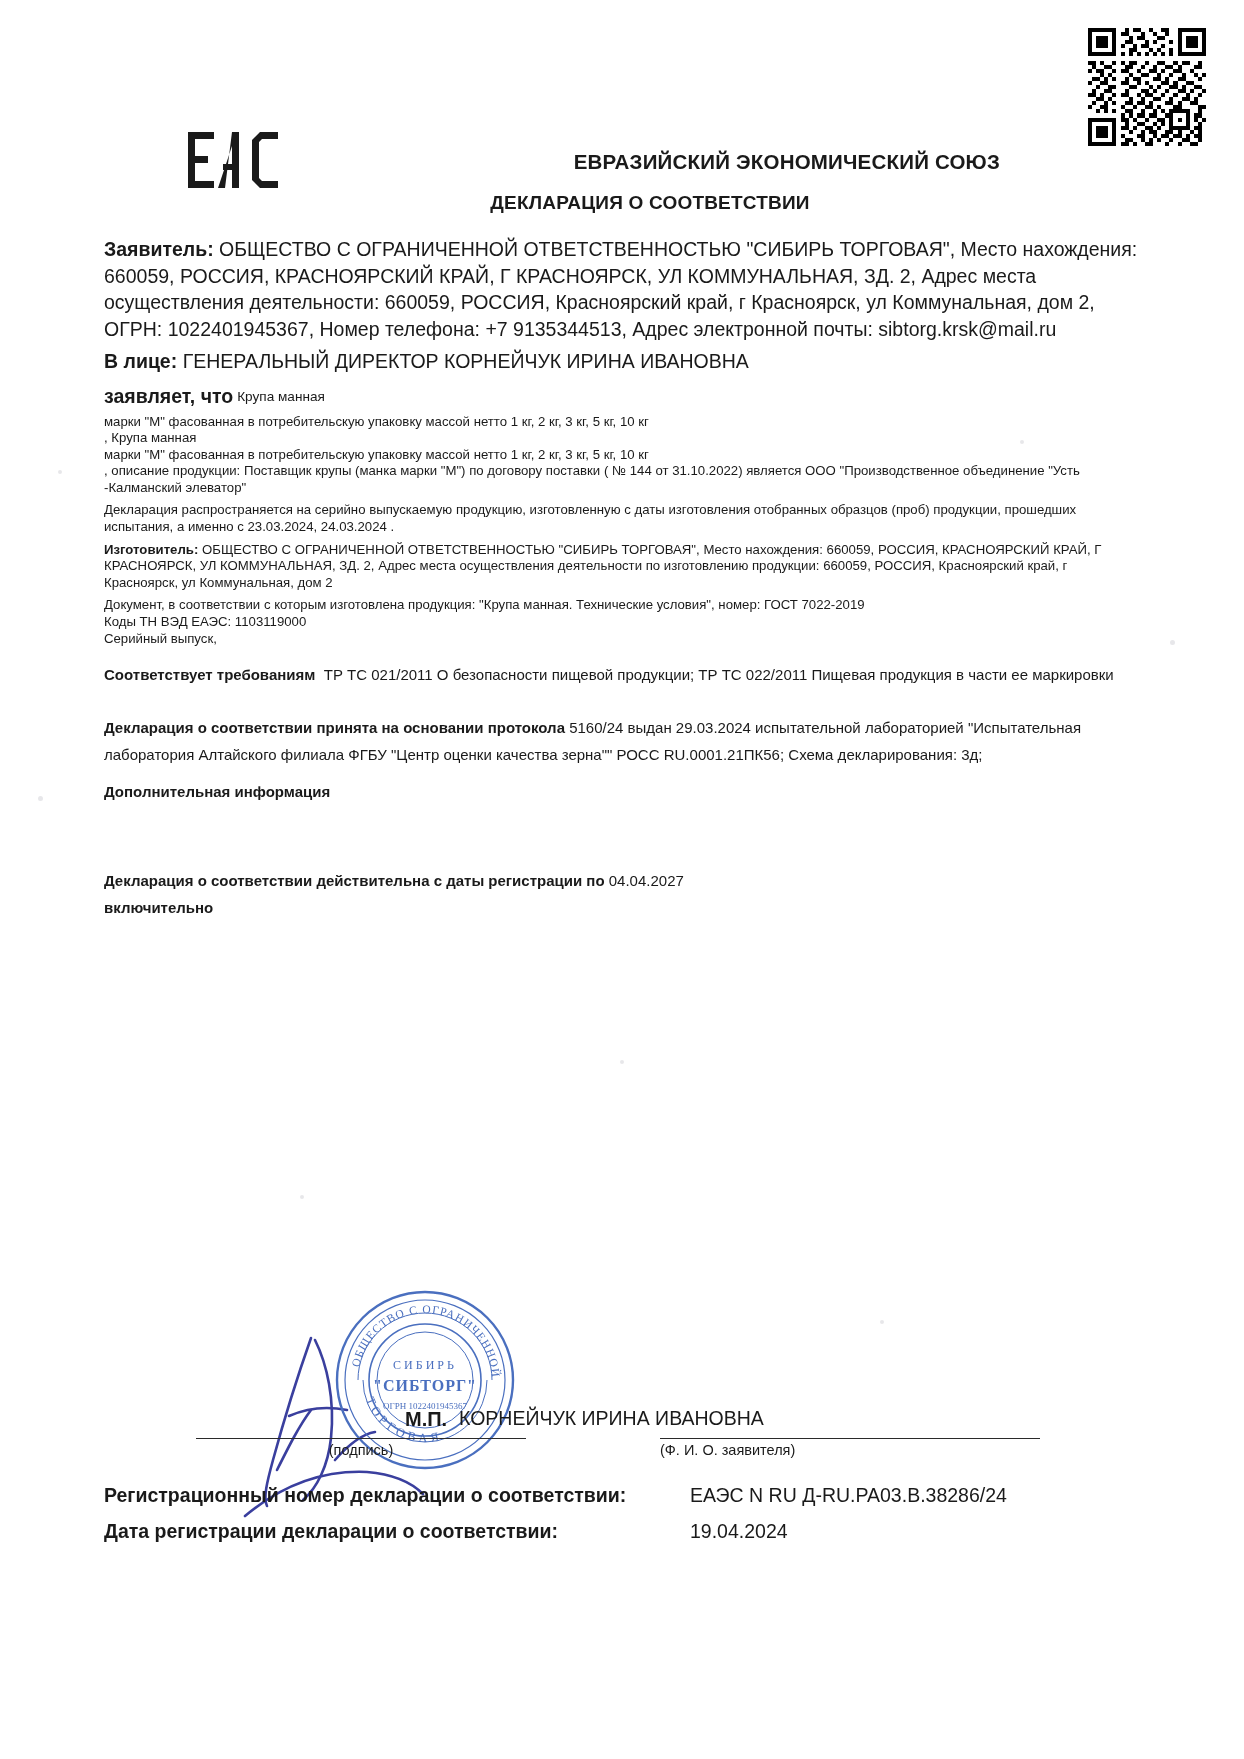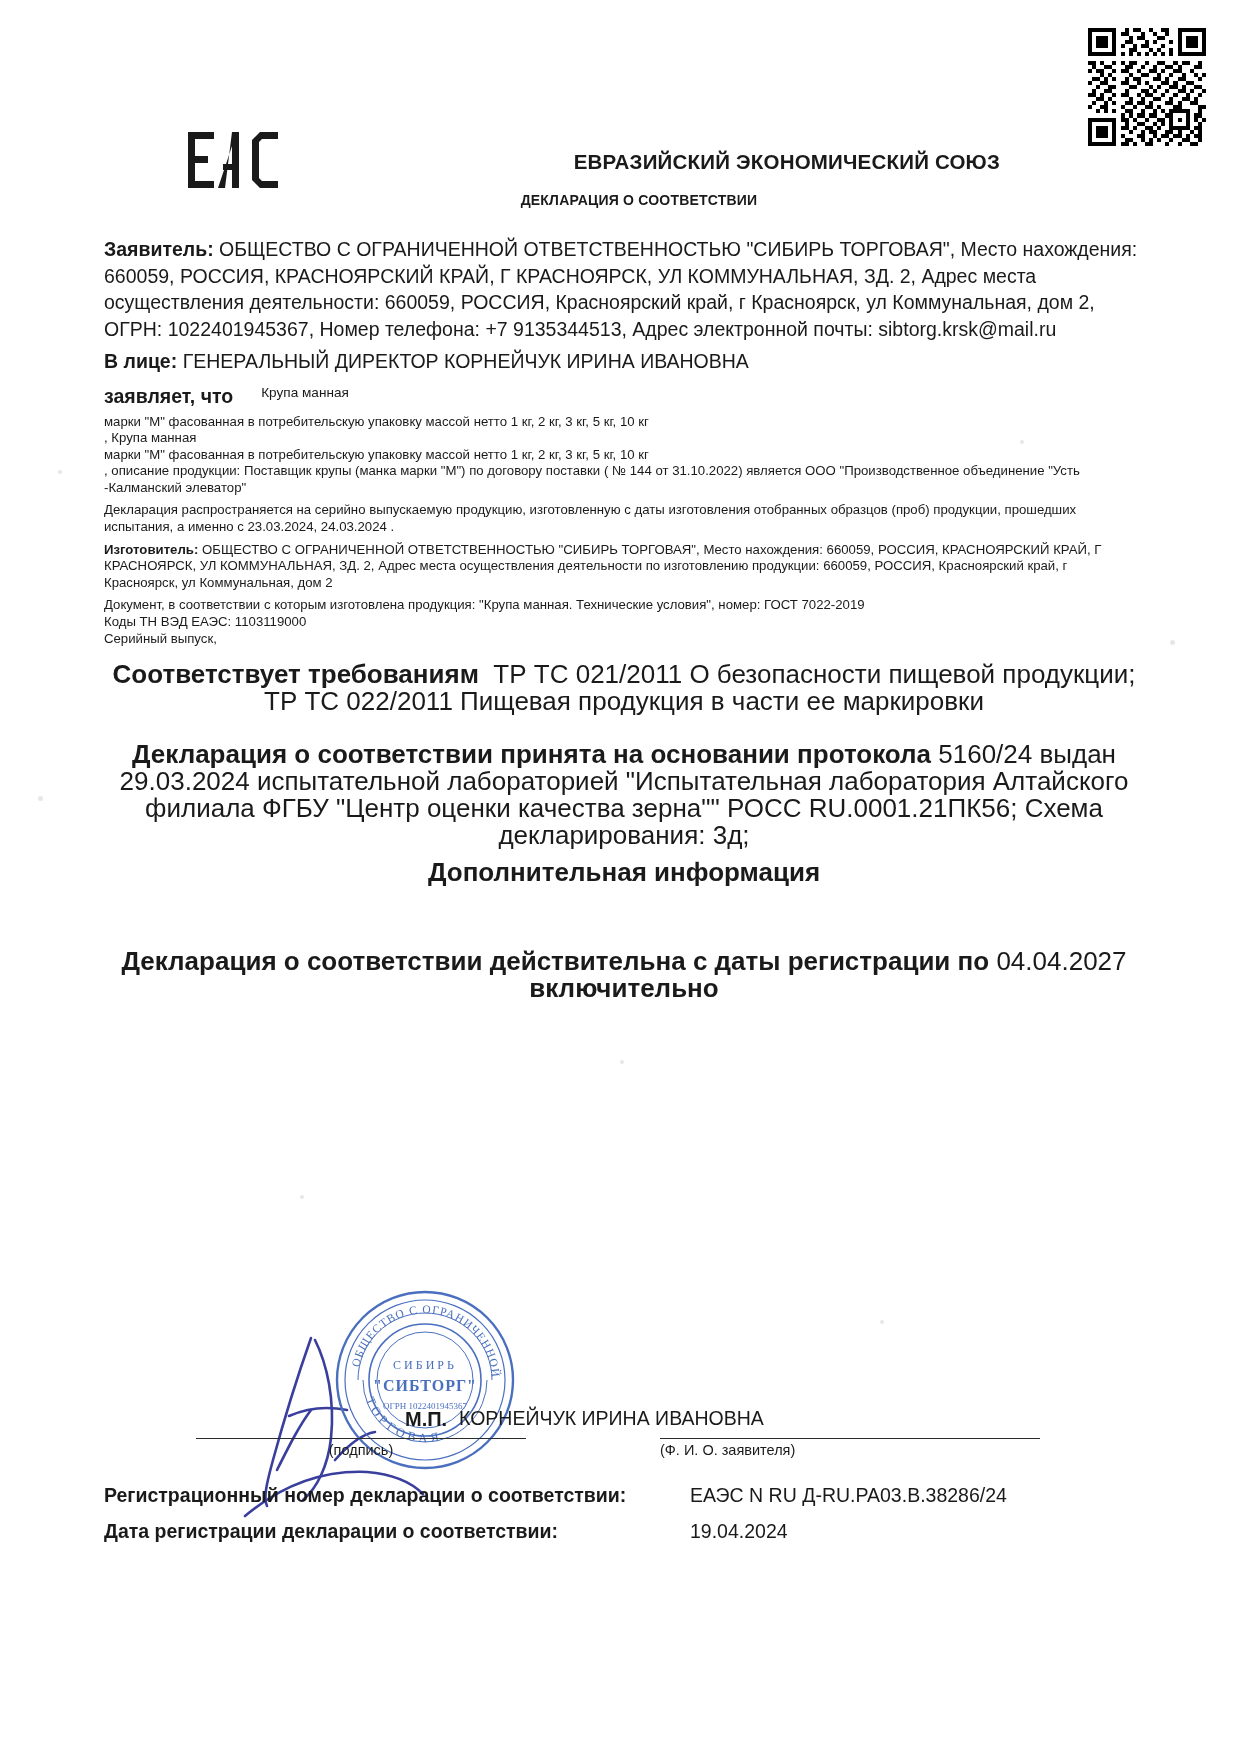--- a/index.html
+++ b/index.html
@@ -41,25 +41,25 @@
     left: 300px;
     top: 150px;
     width: 700px;
     text-align: right;
     font-size: 20.5px;
     font-weight: bold;
     letter-spacing: 0.2px;
   }
   .doc-subtitle {
     position: absolute;
-    left: 289px;
+    left: 300px;
     top: 192px;
     width: 700px;
     text-align: center;
-    font-size: 14px;
+    font-size: 19px;
     font-weight: bold;
     letter-spacing: 0.2px;
   }
 
   
   .body-wrap {
     position: absolute;
     left: 104px;
     top: 236px;
     width: 1040px;
@@ -77,36 +77,35 @@
   }
   .small b { font-weight: bold; }
 
   .mt6 { margin-top: 6px; }
   .mt10 { margin-top: 10px; }
   .mt14 { margin-top: 14px; }
   .mt26 { margin-top: 26px; }
 
   .declares-row {
     display: flex;
-    align-items: flex-start;
-    gap: 28px;
+    align-items: center;
+    gap: 4px;
   }
   .declares-label {
     font-size: 19.5px;
     font-weight: bold;
     white-space: nowrap;
   }
   .declares-value {
     font-size: 13.6px;
   }
 
   .section-lg {
-    font-size: 26px;
+    font-size: 15px;
     line-height: 27px;
-    text-align: center;
   }
 
   
   .sig-area {
     position: absolute;
     left: 0;
     top: 1380px;
     width: 1244px;
     height: 379px;
   }

